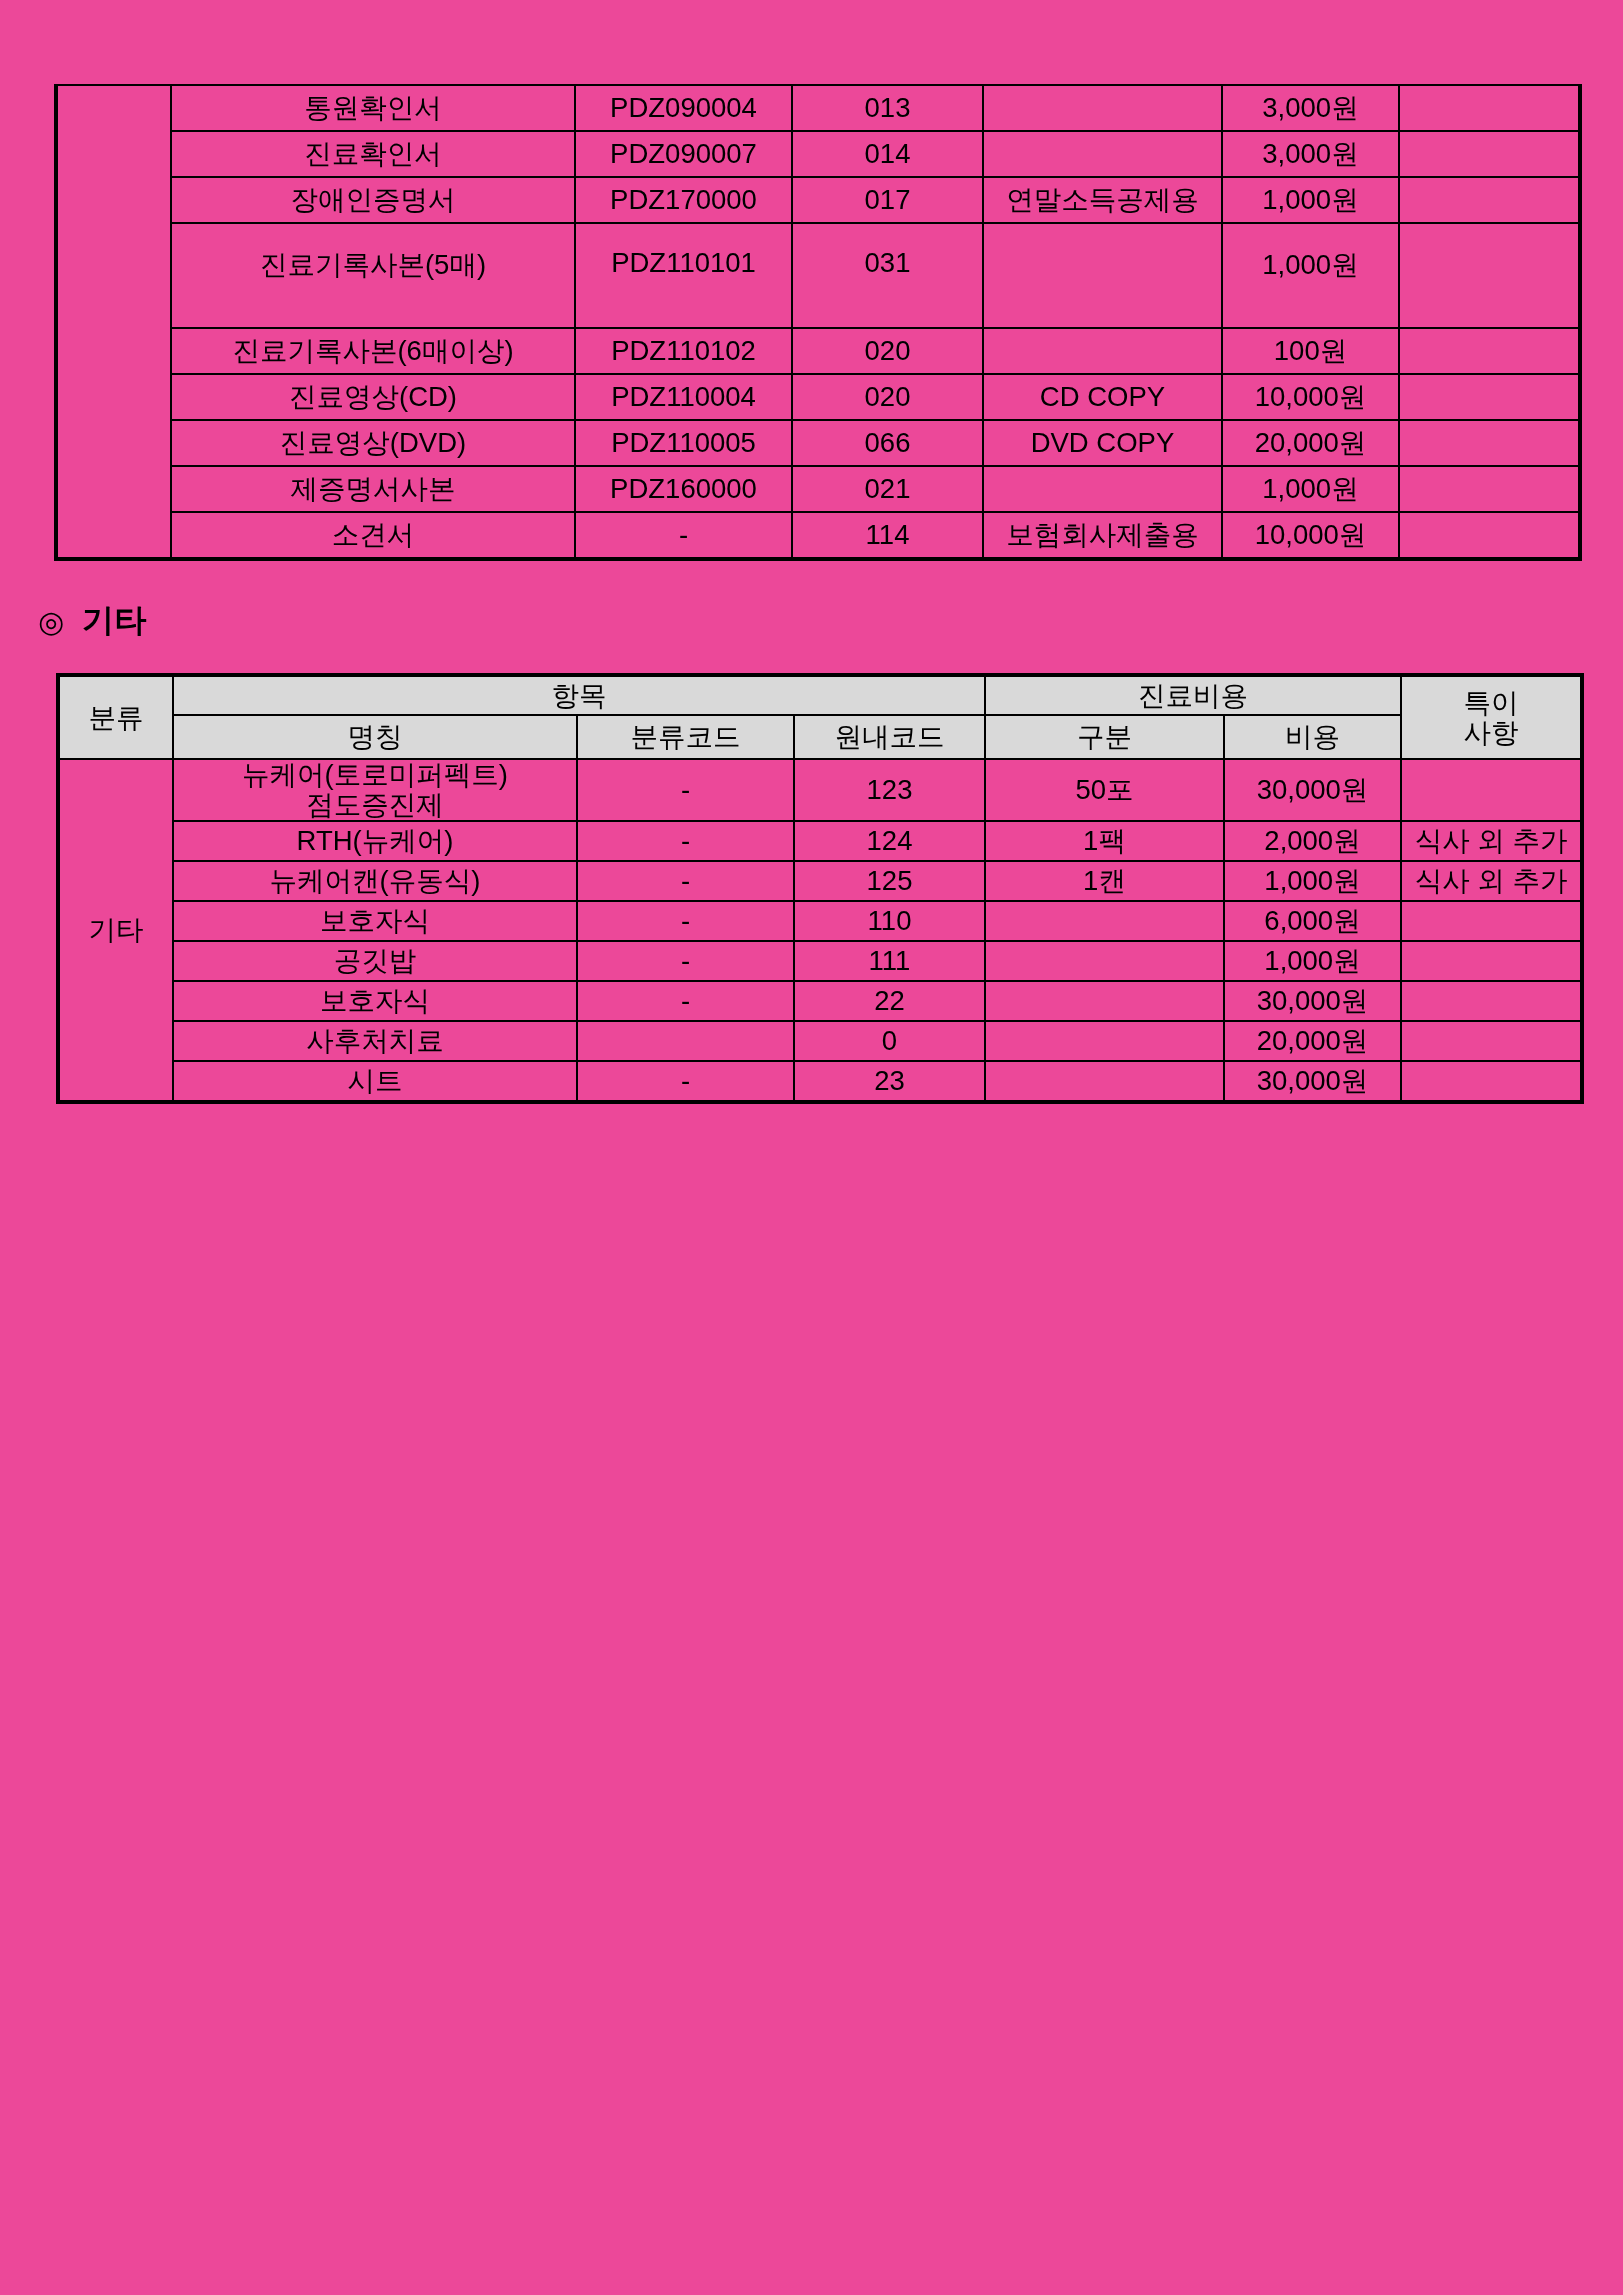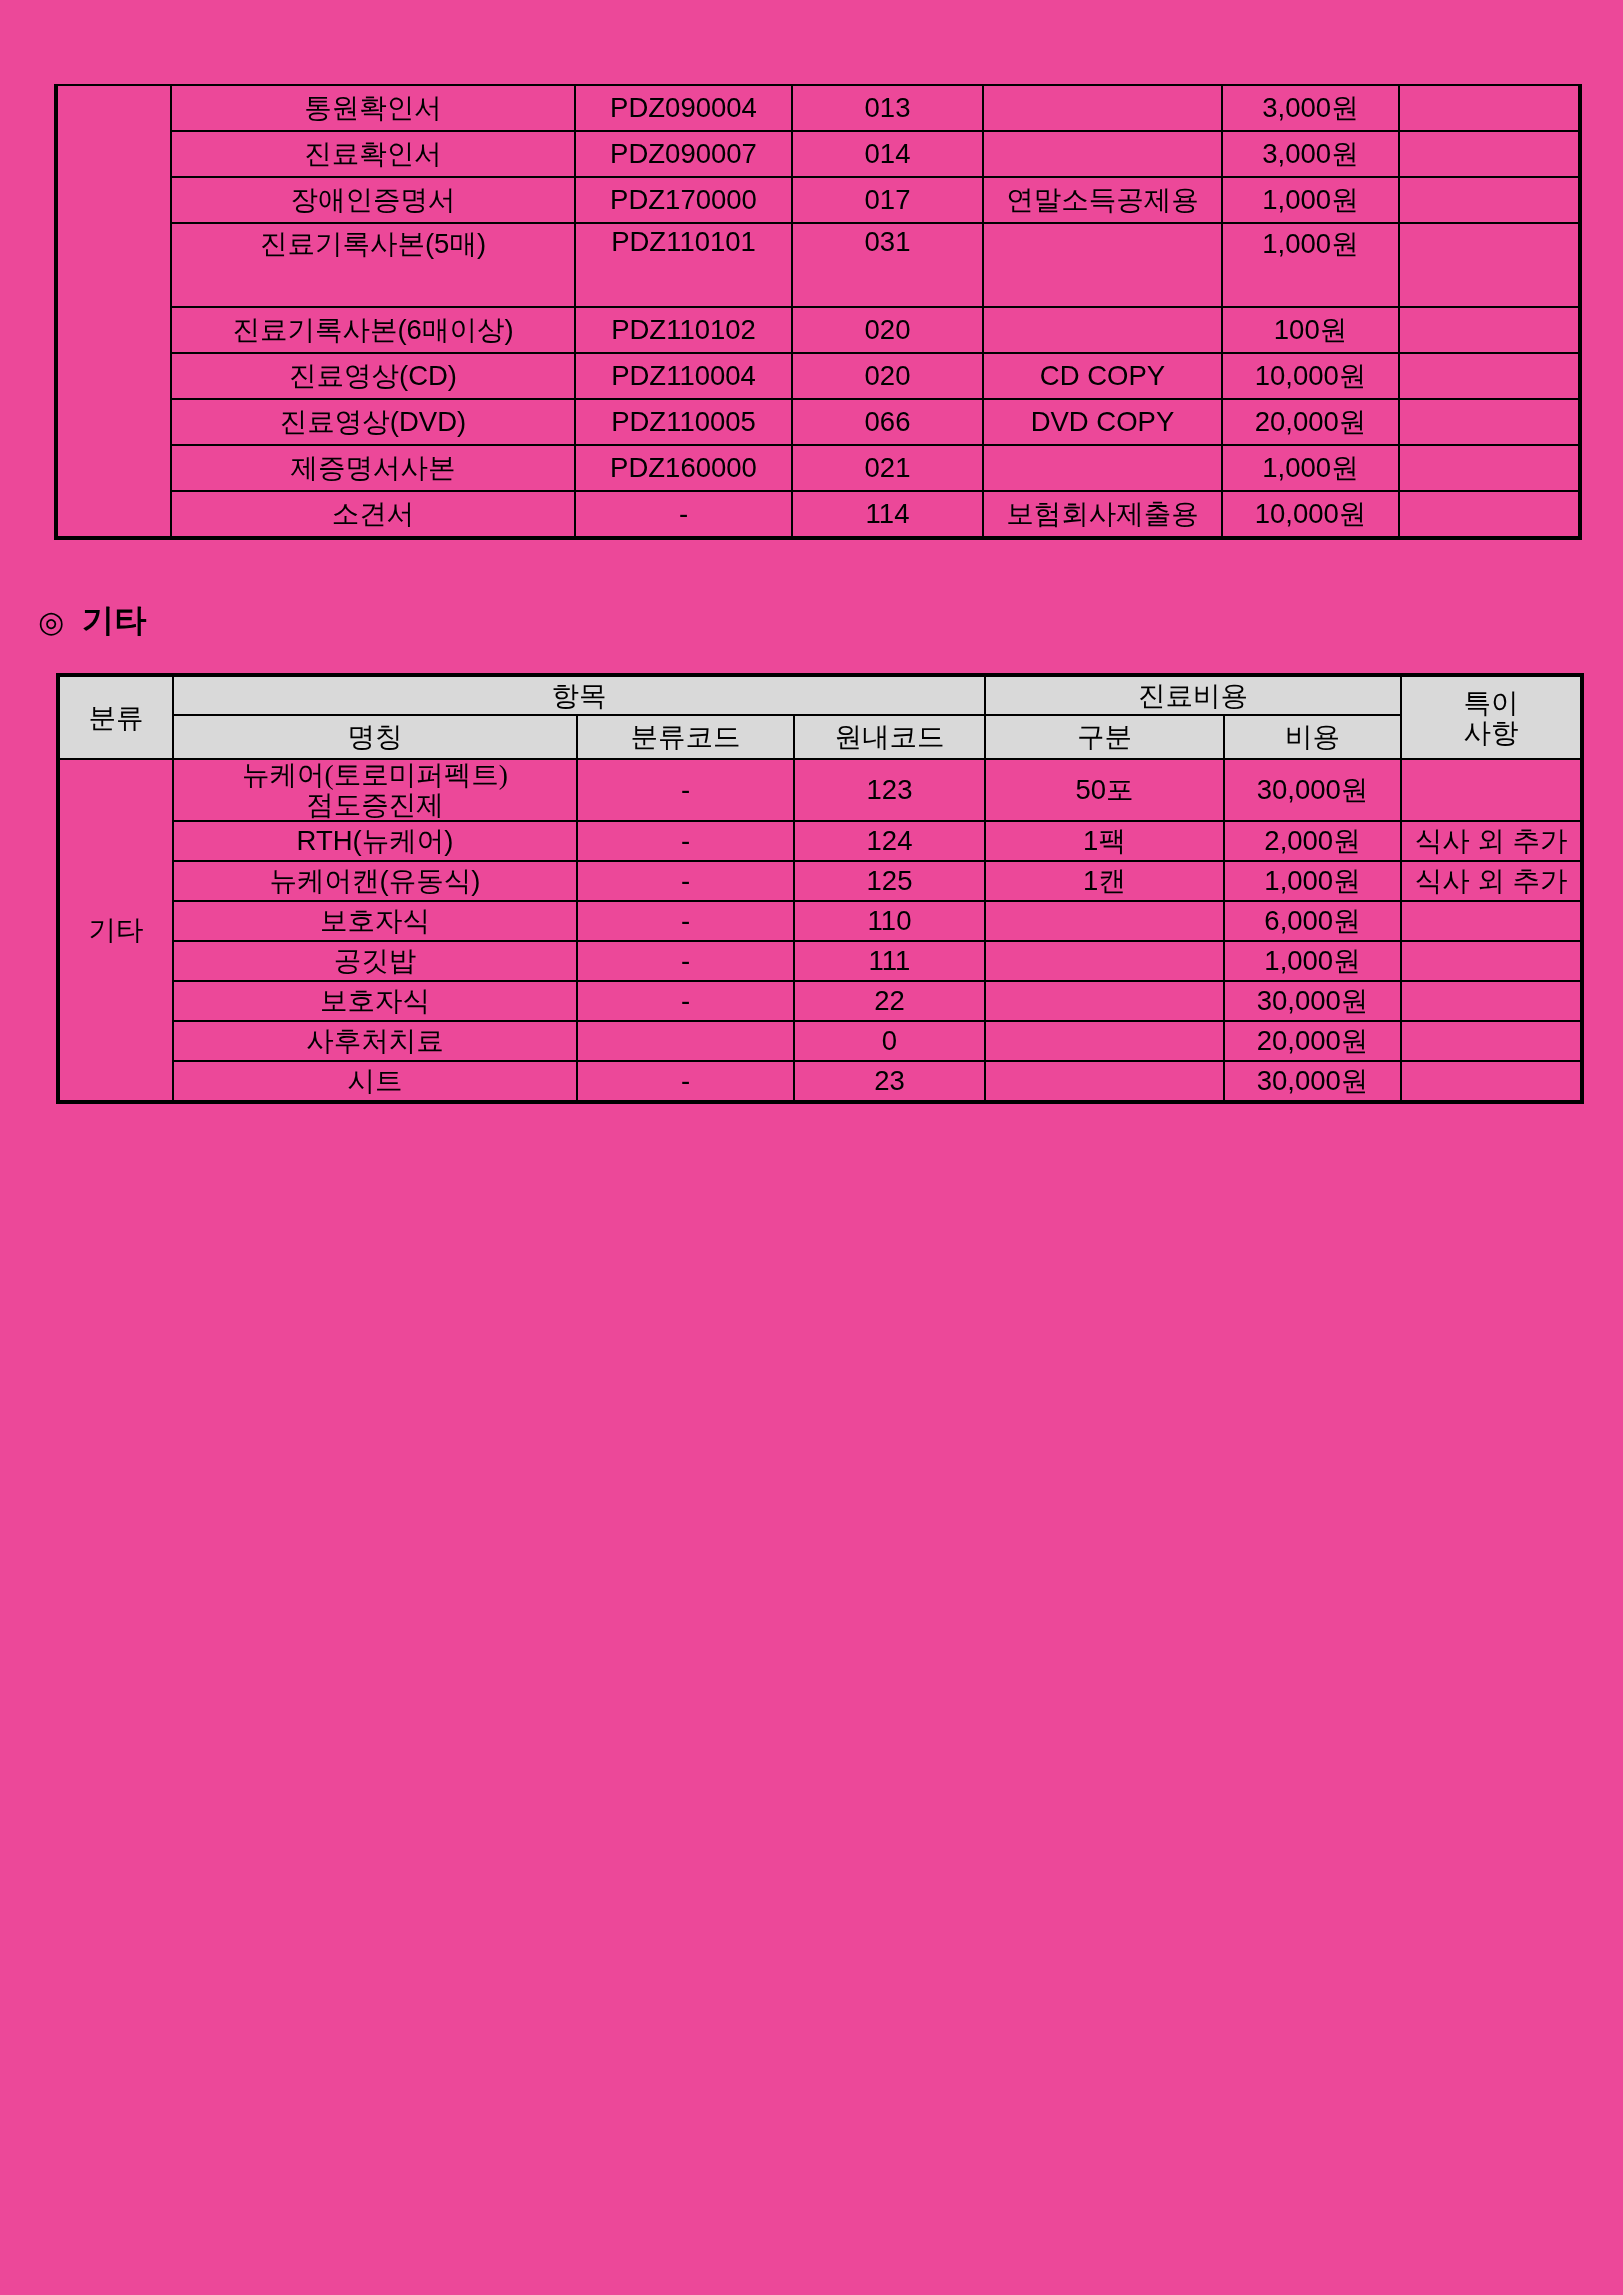--- a/index.html
+++ b/index.html
@@ -22,30 +22,30 @@
   table.fee-table td {
     border: 2.6px solid #000;
     text-align: center;
     vertical-align: middle;
     padding: 0 5.2px;
     overflow: hidden;
   }
   
   table.t1 { left: 54px; top: 84px; border: 4.6px solid #000; border-top-width: 2.6px; }
   table.t1 td { height: 44px; }
-  table.t1 tr.tall td { height: 80px; vertical-align: top; padding-top: 2px; }
+  table.t1 tr.tall td { height: 80px; vertical-align: top; padding-top: 23px; }
   
   table.t2 { left: 56px; top: 673px; border: 4.6px solid #000; }
   table.t2 td { height: 38px; }
   table.t2 tr.hrow1 td { height: 37px; }
   table.t2 tr.hrow2 td { height: 42px; }
   table.t2 tr.brow1 td { height: 60px; }
   td.hdr { background: #d9d9d9; }
   td.hsep { border-bottom-width: 4.6px; }
-  td.pre { white-space: pre-line; line-height: 30px; font-family: Liberation Serif, serif; }
+  td.pre { white-space: pre-line; line-height: 30px; }
   .section-title {
     position: absolute;
     left: 38px;
     top: 599px;
     font-size: 32px;
     font-weight: bold;
     letter-spacing: 0.7px;
     display: flex;
     align-items: center;
   }

